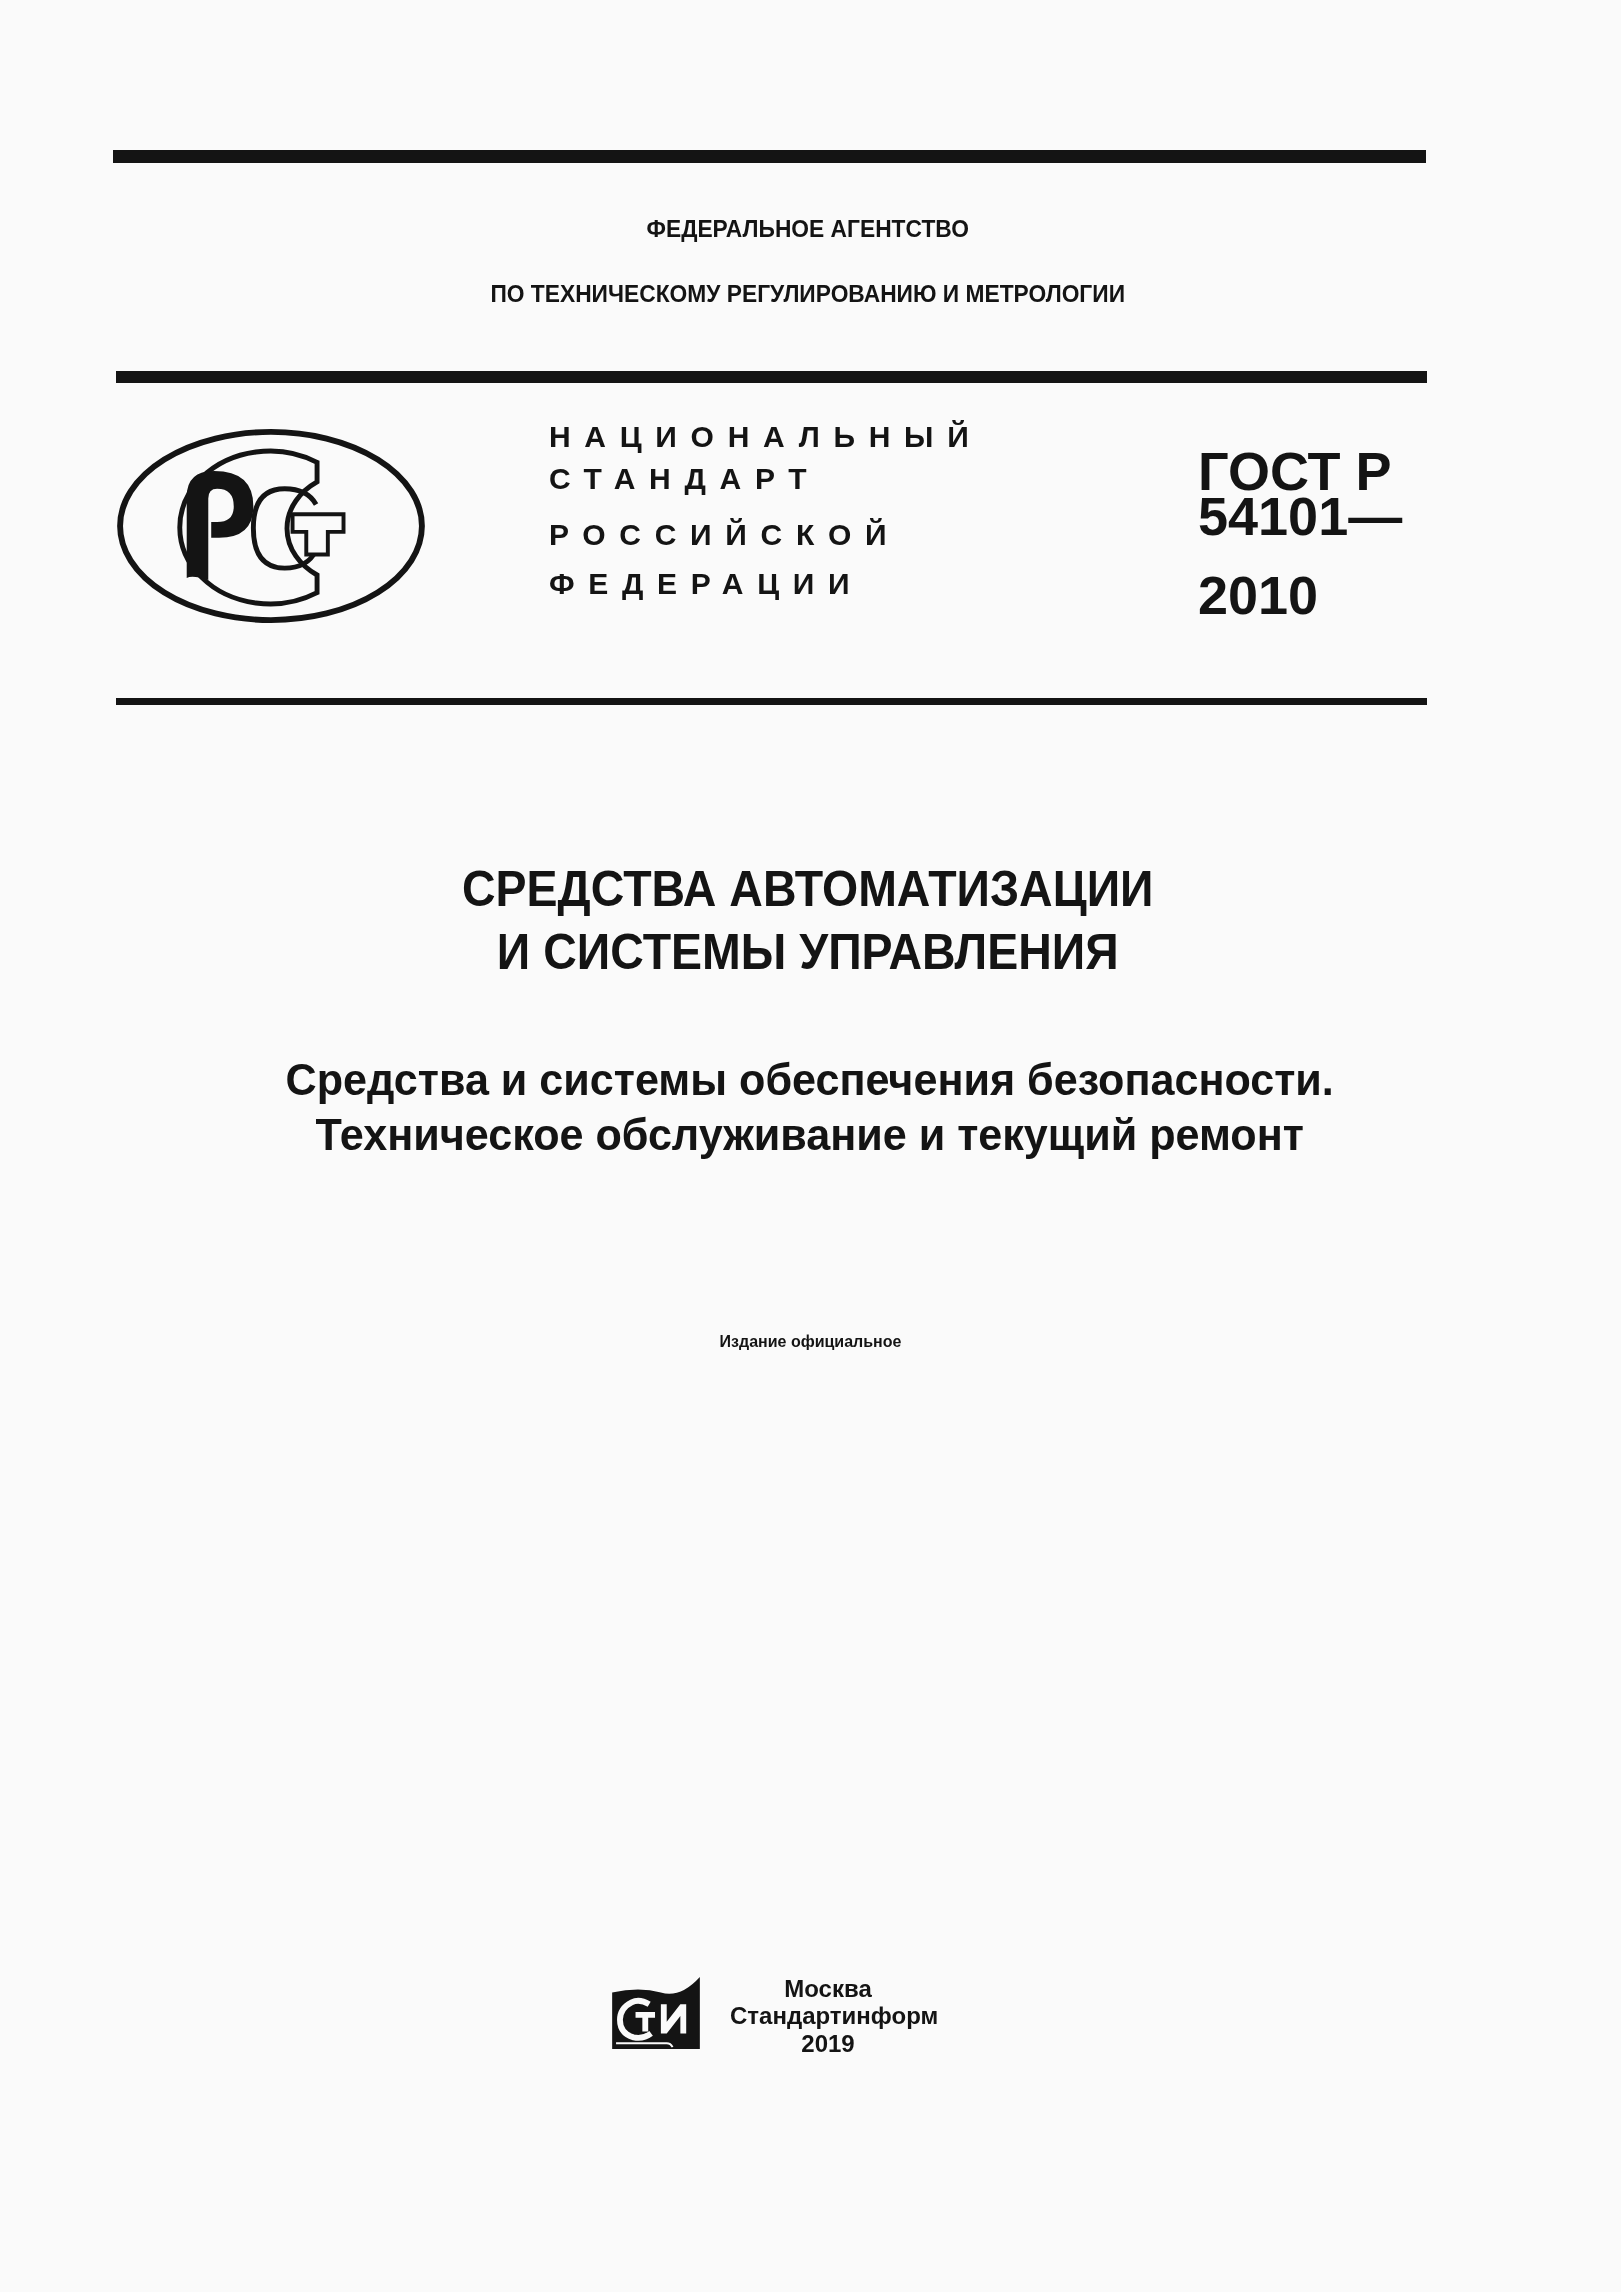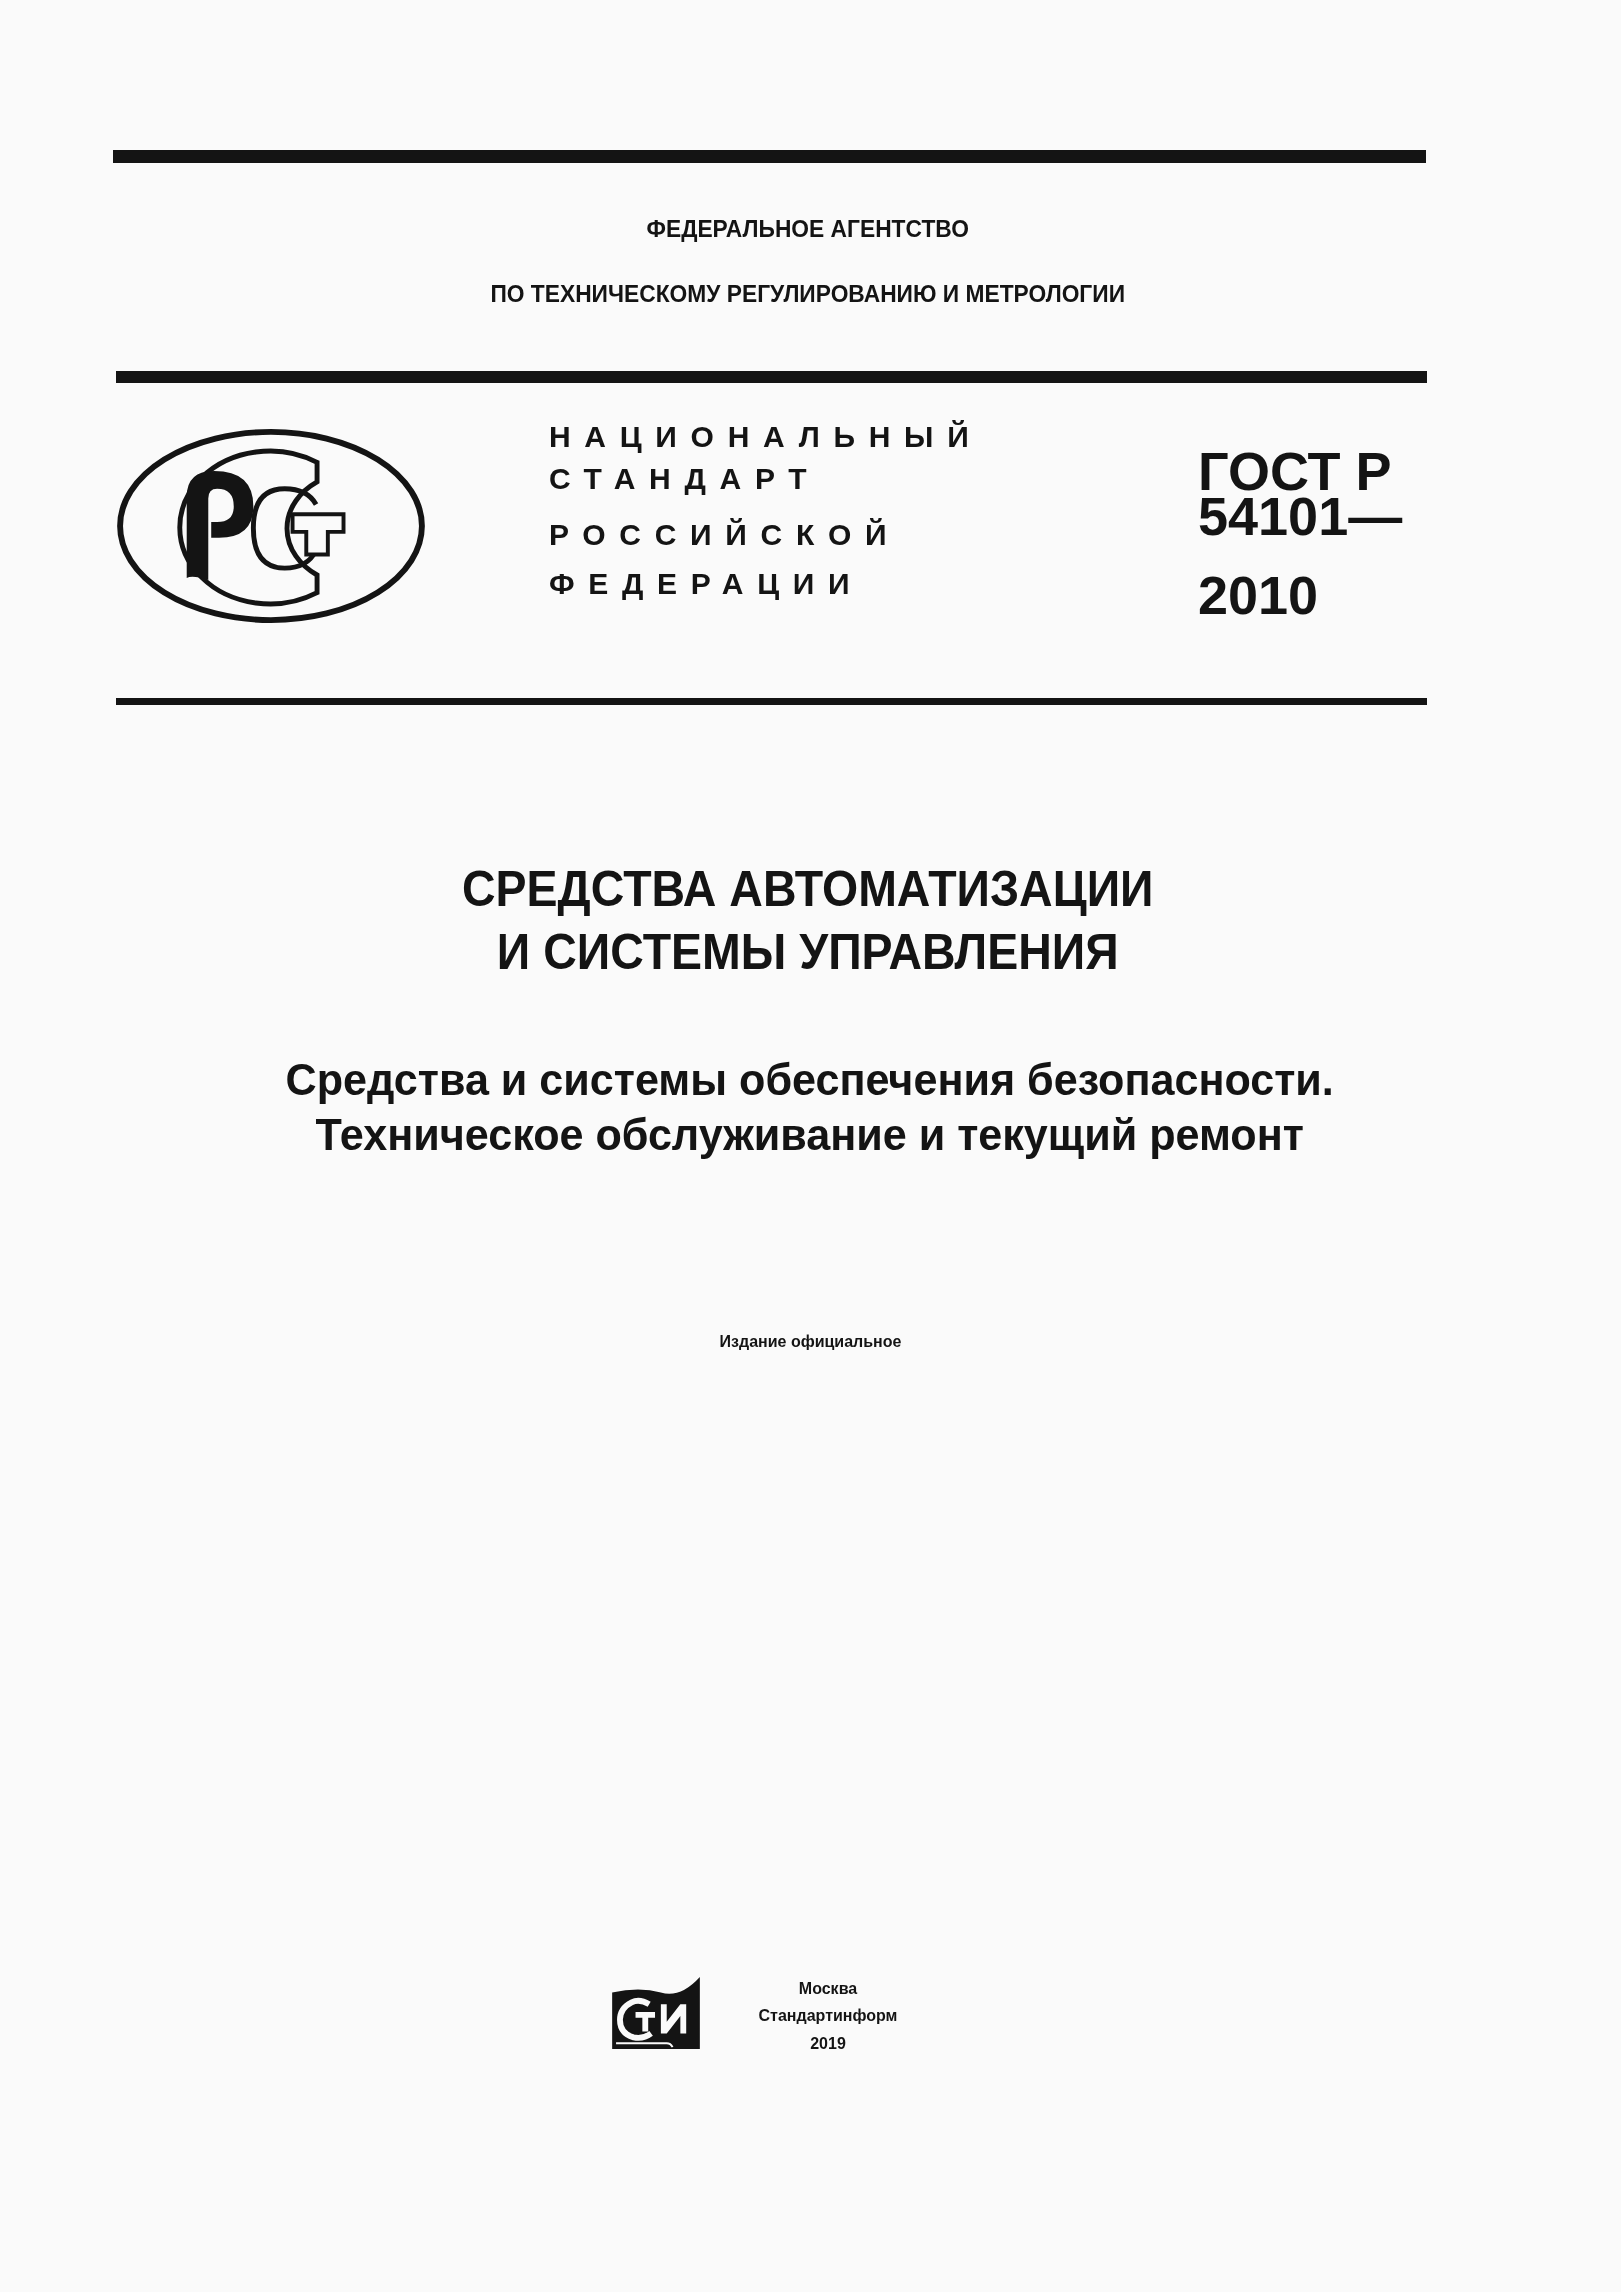--- a/index.html
+++ b/index.html
@@ -38,21 +38,21 @@
     .subtitle {
       font-size: 44px; line-height: 44px;
       transform: scaleX(0.98); transform-origin: 771px 0;
     }
     .edition {
       font-size: 16px; line-height: 24.5px;
     }
     .pub-text {
       position: absolute; left: 730px; width: 196px;
       text-align: center; white-space: nowrap;
-      font-weight: bold; font-size: 16px; line-height: 21.6px;
+      font-weight: bold; font-size: 24px; line-height: 21.6px;
     }
   </style>
 </head>
 <body>
 
 <div class="rule" style="left:113px; top:150px; width:1313px; height:12.7px;"></div>
 
 <div class="center-line agency" style="top:217px;">ФЕДЕРАЛЬНОЕ  АГЕНТСТВО</div>
 <div class="center-line agency" style="top:282px;">ПО ТЕХНИЧЕСКОМУ РЕГУЛИРОВАНИЮ И МЕТРОЛОГИИ</div>
 

